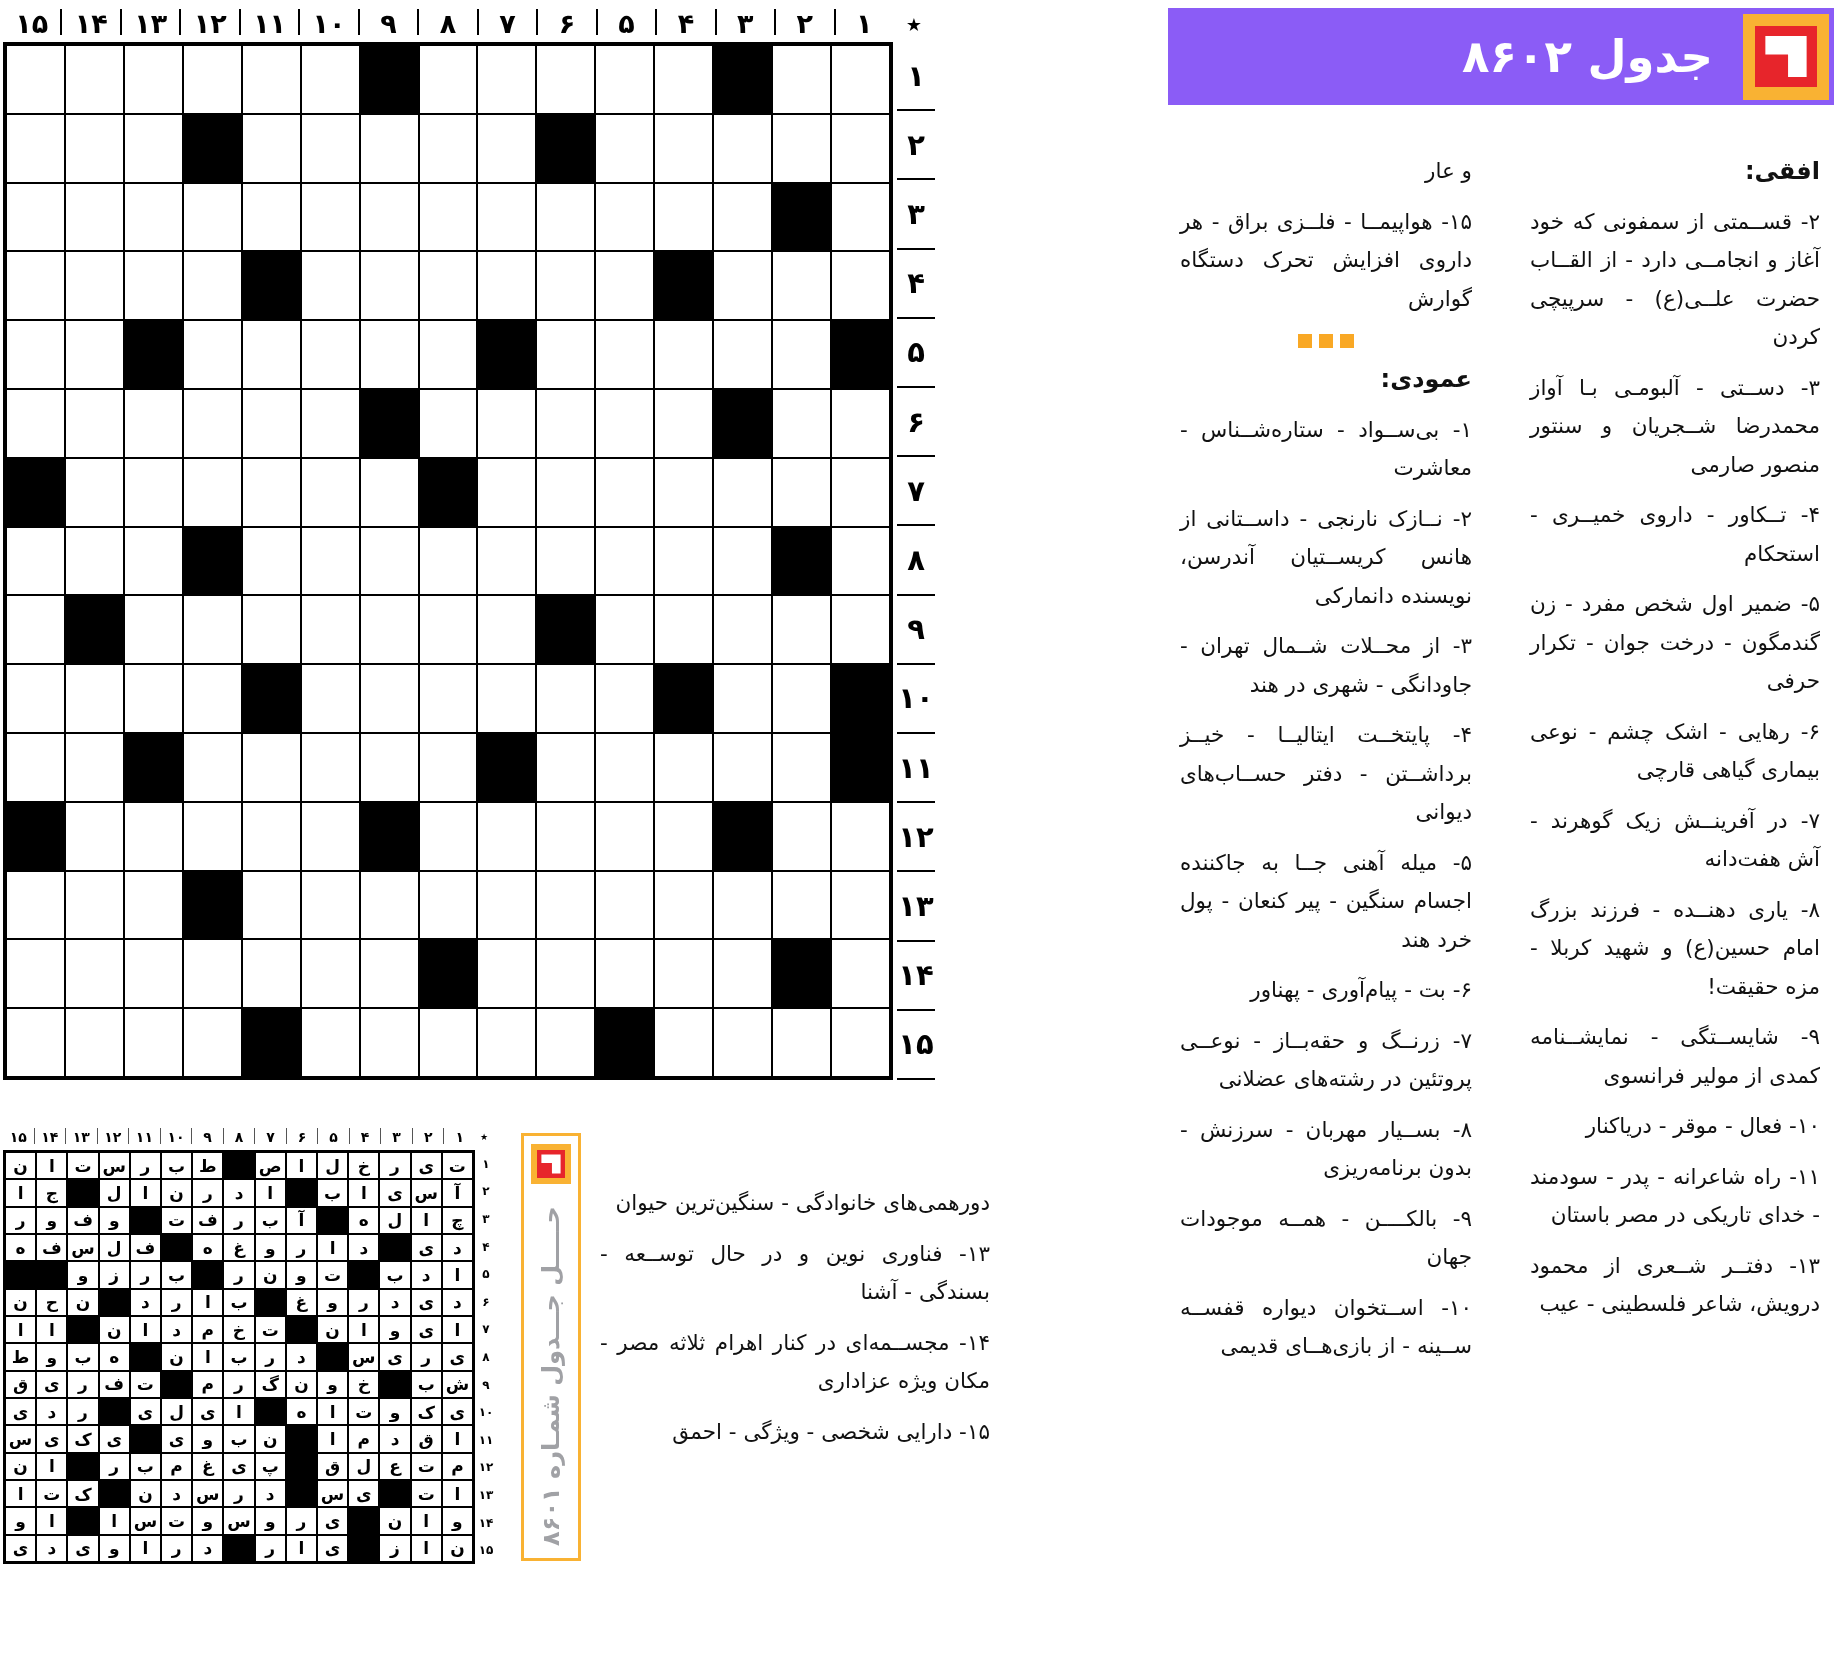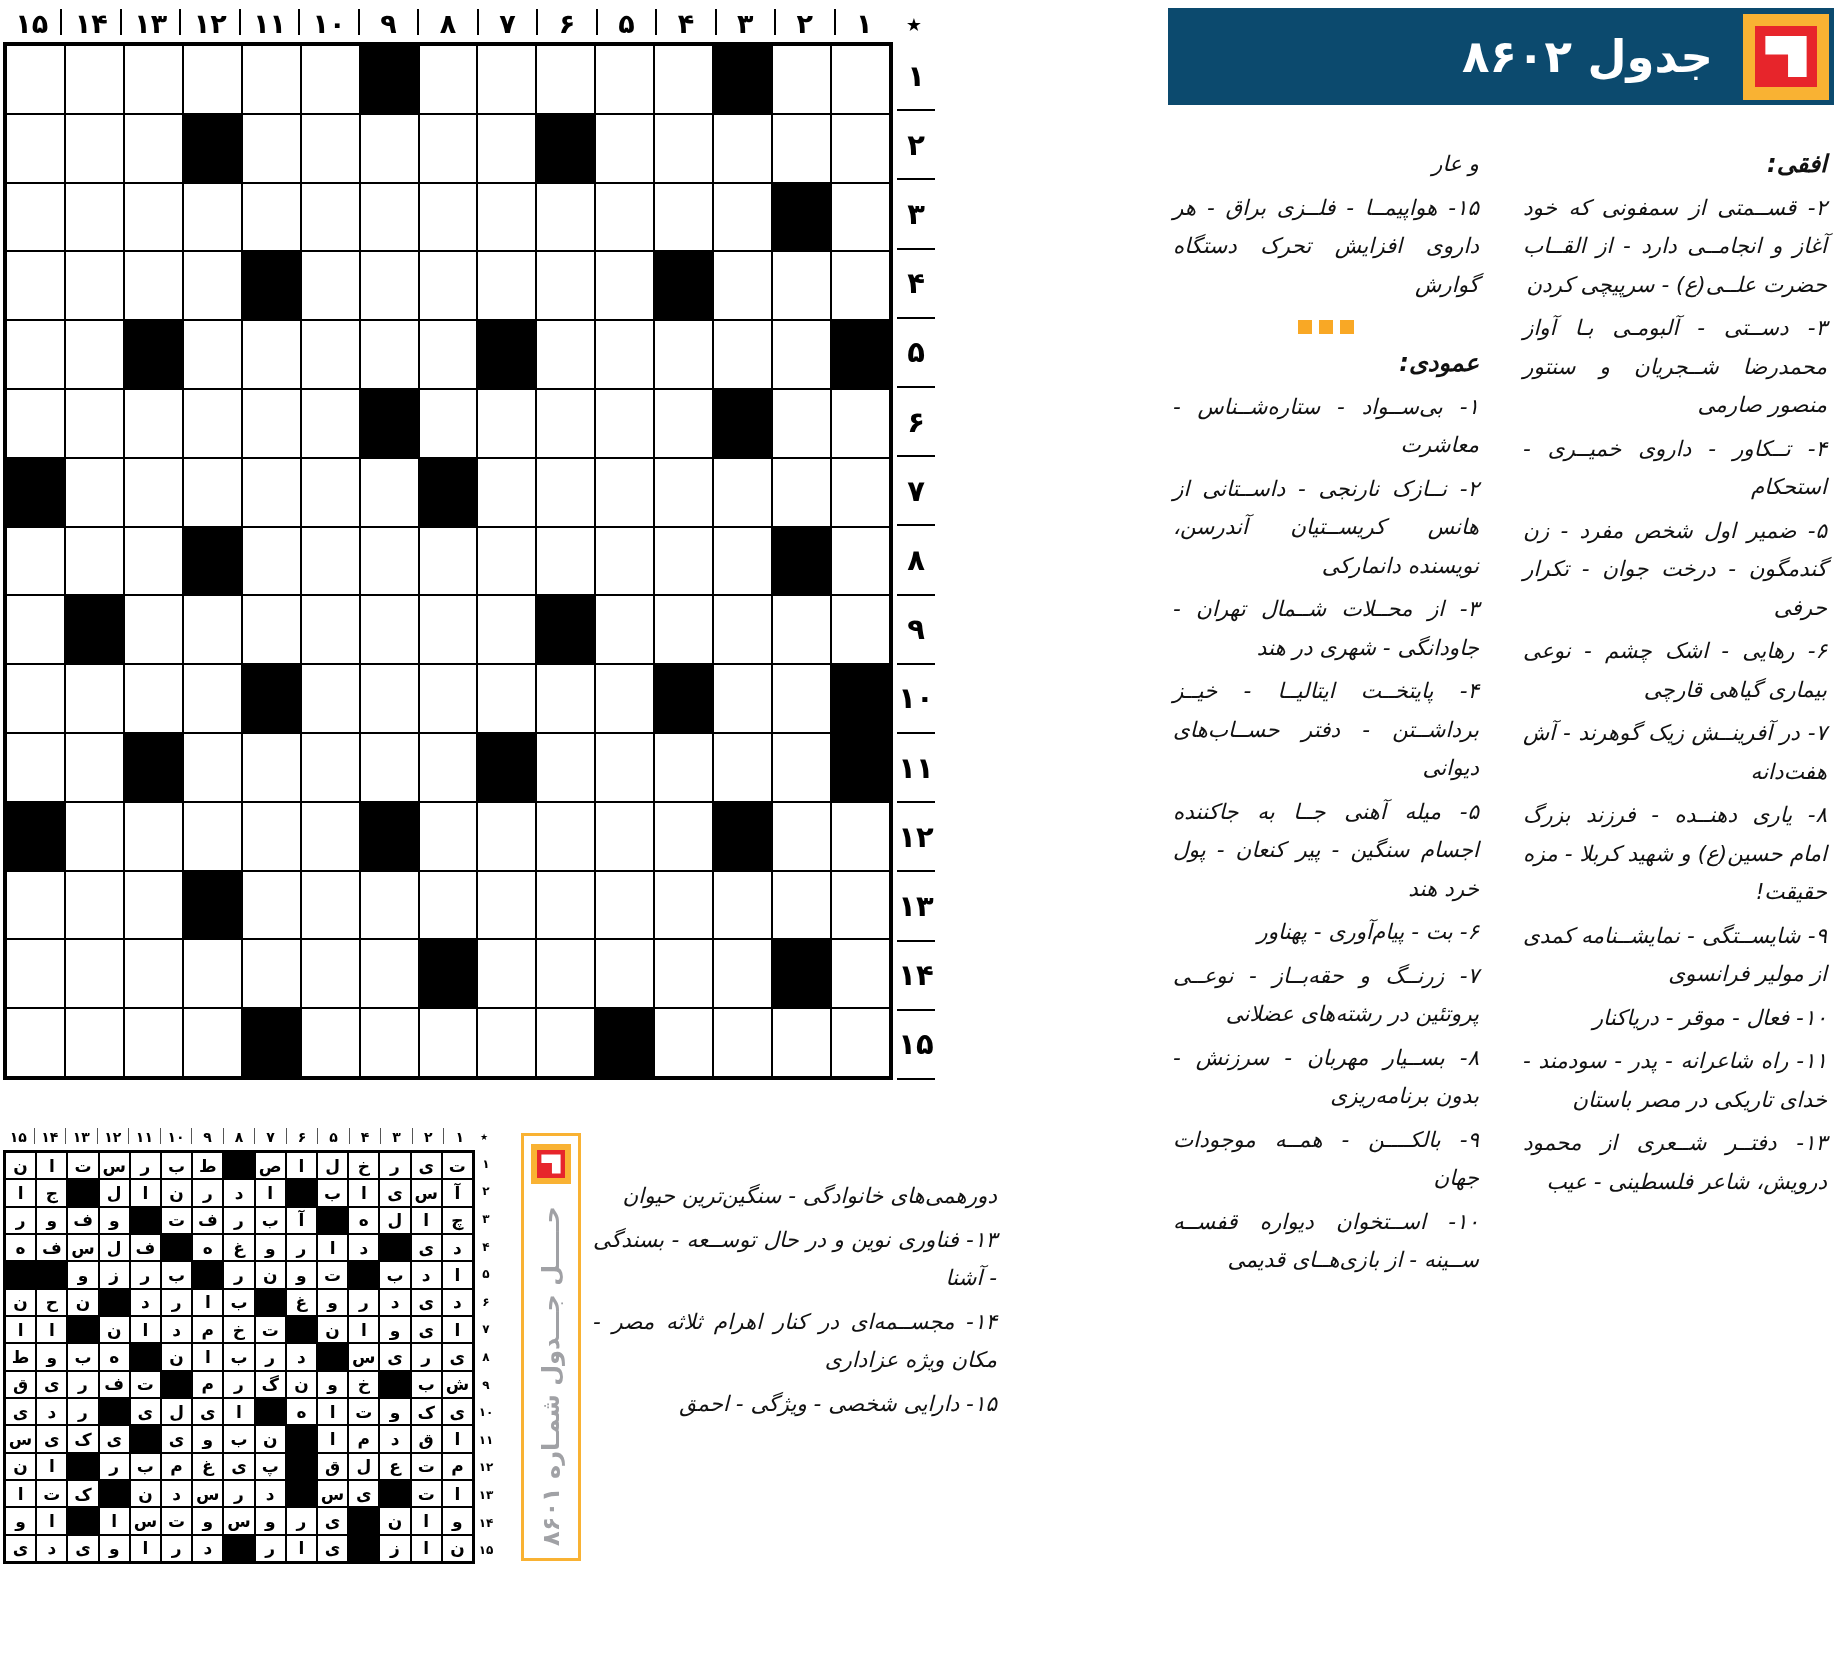--- a/index.html
+++ b/index.html
@@ -1,20 +1,20 @@
 <!DOCTYPE html>
 <html lang="fa"><head>
 <meta charset="utf-8">
 <style>
   * { margin:0; padding:0; box-sizing:border-box; }
   html,body { width:1834px; height:1655px; background:#fff; font-family:"DejaVu Sans",sans-serif; overflow:hidden; }
   .abs { position:absolute; }
 
   
-  #banner { left:1168px; top:8px; width:666px; height:97px; background:#0c4a6e;
+  #banner { left:1168px; top:8px; width:666px; height:97px; background:#8b5cf6;
             display:flex; flex-direction:row; align-items:center; justify-content:flex-end; gap:24px; padding-left:60px; }
   #banner .title { color:#fff; font-size:45px; font-weight:bold; direction:rtl; letter-spacing:1px; }
   .logo { position:relative; background:#f9b233; }
   #banner .logo { width:86px; height:86px; margin-left:6px; margin-right:5px; }
   .logo .inner { position:absolute; left:14%; top:14%; width:72%; height:72%; background:#e7252b; }
   .logo .glyph { position:absolute; left:26%; top:26%; width:48%; height:48%; background:#fff;
                  clip-path:polygon(0 0, 100% 0, 100% 100%, 55% 100%, 55% 45%, 0 45%); }
 
   
   #main-grid { left:3px; top:42px; width:890px; height:1038px; border:3px solid #000;
@@ -48,21 +48,21 @@
   
   #solution-box { left:521px; top:1133px; width:60px; height:428px; border:3px solid #f9b233; background:#fff; }
   #solution-box .logo { width:40px; height:40px; margin:8px auto 0 auto; display:block; position:relative; }
   #solution-box .vtext { position:absolute; top:60px; left:0; width:100%; height:360px;
                          display:flex; align-items:center; justify-content:center; }
   #solution-box .vtext span { transform:rotate(-90deg); transform-origin:center; white-space:nowrap;
                               font-size:24px; color:#a0a1a5; direction:rtl; font-weight:bold; letter-spacing:1px; }
 
   
   .clue-col { direction:rtl; text-align:justify; text-align-last:right; color:#111; }
-  .clue-col p { font-size:21.5px; line-height:38.5px; margin:5px;font-style:italic; }
+  .clue-col p { font-size:21.5px; line-height:38.5px; margin:12px; }
   .clue-col .head { font-weight:bold; font-size:24px; }
   #col-across { left:1518px; top:140px; width:314px; height:1510px; }
   #col-middle { left:1168px; top:140px; width:316px; height:1510px; }
   #col-third  { left:588px;  top:1172px; width:414px; height:480px; }
   .sep { display:flex; flex-direction:row; justify-content:center; gap:7px; margin:16px 0 10px 0; }
   .sep .sq { width:14px; height:14px; background:#f9a825; }
 </style>
 </head>
 <body>
 

